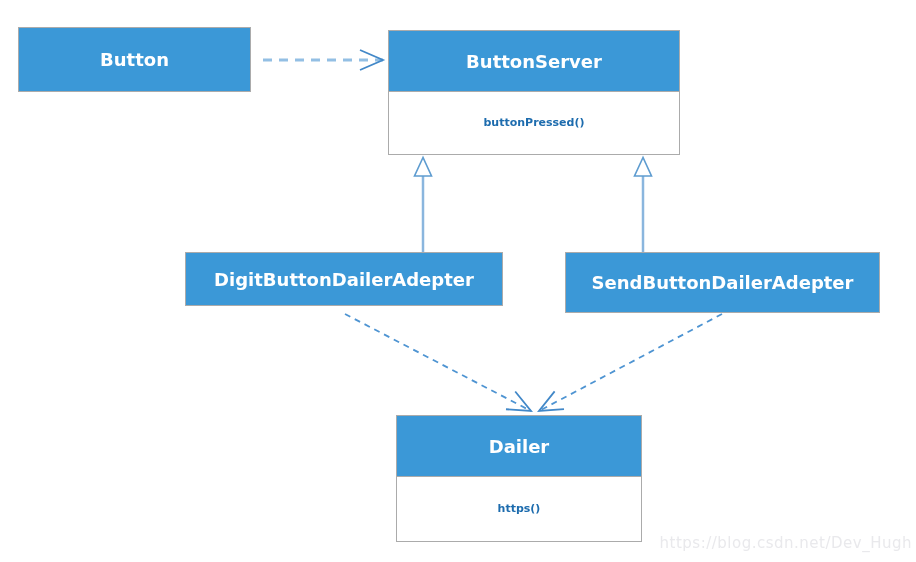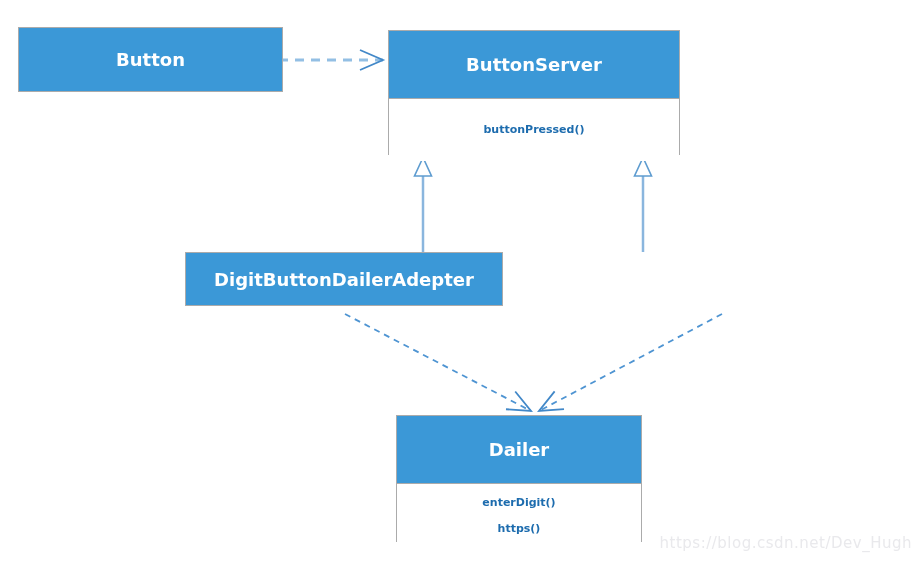--- a/index.html
+++ b/index.html
@@ -34,37 +34,37 @@
     width: 100%;
     height: 100%;
     color: #ffffff;
     font-size: 18px;
     font-weight: bold;
     background: #3b98d7;
     text-align: center;
   }
   .uml-node.two-part { background: #ffffff; }
   .uml-node.two-part .uml-title {
-    height: 68px;
+    height: 61px;
     border-bottom: 1.5px solid #ababab;
     box-sizing: border-box;
   }
   .uml-methods {
     display: flex;
     flex-direction: column;
     align-items: center;
     justify-content: center;
     color: #1d6cae;
     font-size: 11px;
     font-weight: bold;
     background: #ffffff;
     text-align: center;
     line-height: 26px;
   }
-  #node-button        { left: 18px;  top: 27px;  width: 265px; height: 65px; }
+  #node-button        { left: 18px;  top: 27px;  width: 233px; height: 65px; }
   #node-buttonserver  { left: 388px; top: 30px;  width: 292px; height: 125px; }
   #node-buttonserver .uml-methods { height: 62px; }
   #node-digitadapter  { left: 185px; top: 252px; width: 318px; height: 54px; }
   #node-sendadapter   { left: 565px; top: 252px; width: 315px; height: 61px; }
   #node-dailer        { left: 396px; top: 415px; width: 246px; height: 127px; }
   #node-dailer .uml-methods { height: 64px; }
   .watermark {
     position: absolute;
     right: 4px;
     top: 534px;
@@ -107,24 +107,26 @@
     <div class="uml-title">ButtonServer</div>
     <div class="uml-methods">
       <span>buttonPressed()</span>
     </div>
   </div>
 
   <div class="uml-node" id="node-digitadapter">
     <div class="uml-title">DigitButtonDailerAdepter</div>
   </div>
 
+  <div class="uml-node" id="node-sendadapter">
+    <div class="uml-title">SendButtonDailerAdepter</div>
+  </div>
 
   <div class="uml-node two-part" id="node-dailer">
     <div class="uml-title">Dailer</div>
     <div class="uml-methods">
-      <span>enterDigit()</span>
       <span>https()</span>
     </div>
   </div>
 
   <div class="watermark">https://blog.csdn.net/Dev_Hugh</div>
 
 </div>
 
 </body></html>

